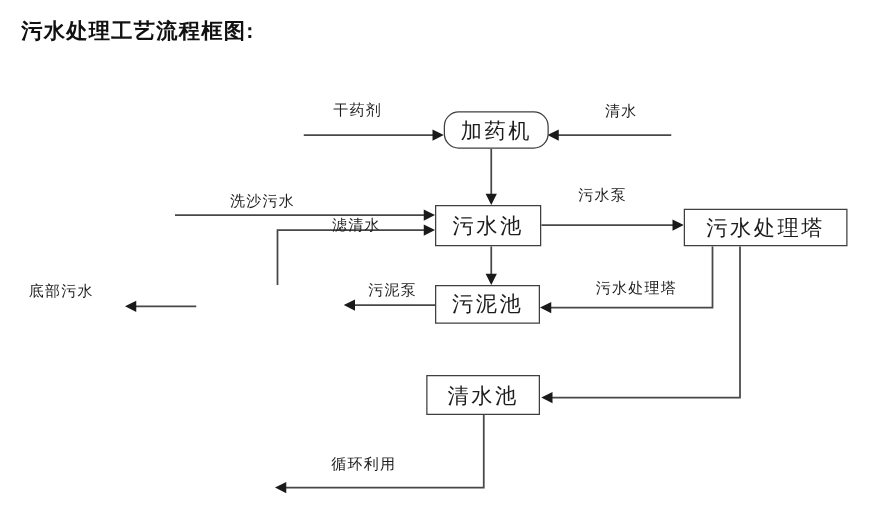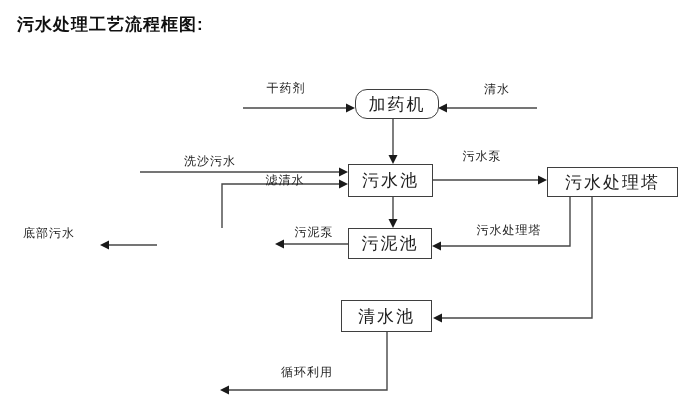--- a/index.html
+++ b/index.html
@@ -110,15 +110,15 @@
   <div class="node" style="left:341px; top:300px; width:91px; height:32px;">清水池</div>
 
   <div class="elabel" style="left:286px; top:82px;">干药剂</div>
   <div class="elabel" style="left:497px; top:83px;text-align:center;">清水</div>
   <div class="elabel" style="left:210px; top:155px;">洗沙污水</div>
   <div class="elabel" style="left:482px; top:150px;">污水泵</div>
   <div class="elabel" style="left:285px; top:174px;">滤清水</div>
   <div class="elabel" style="left:314px; top:226px;">污泥泵</div>
   <div class="elabel" style="left:49px; top:227px;">底部污水</div>
   <div class="elabel" style="left:509px; top:224px;">污水处理塔</div>
-  <div class="elabel" style="left:307px; top:366px;">循环利用</div>
+  <div class="elabel" style="left:291px; top:366px;font-family:Liberation Mono, monospace;">循环利用</div>
 
 </div>
 
 </body></html>

